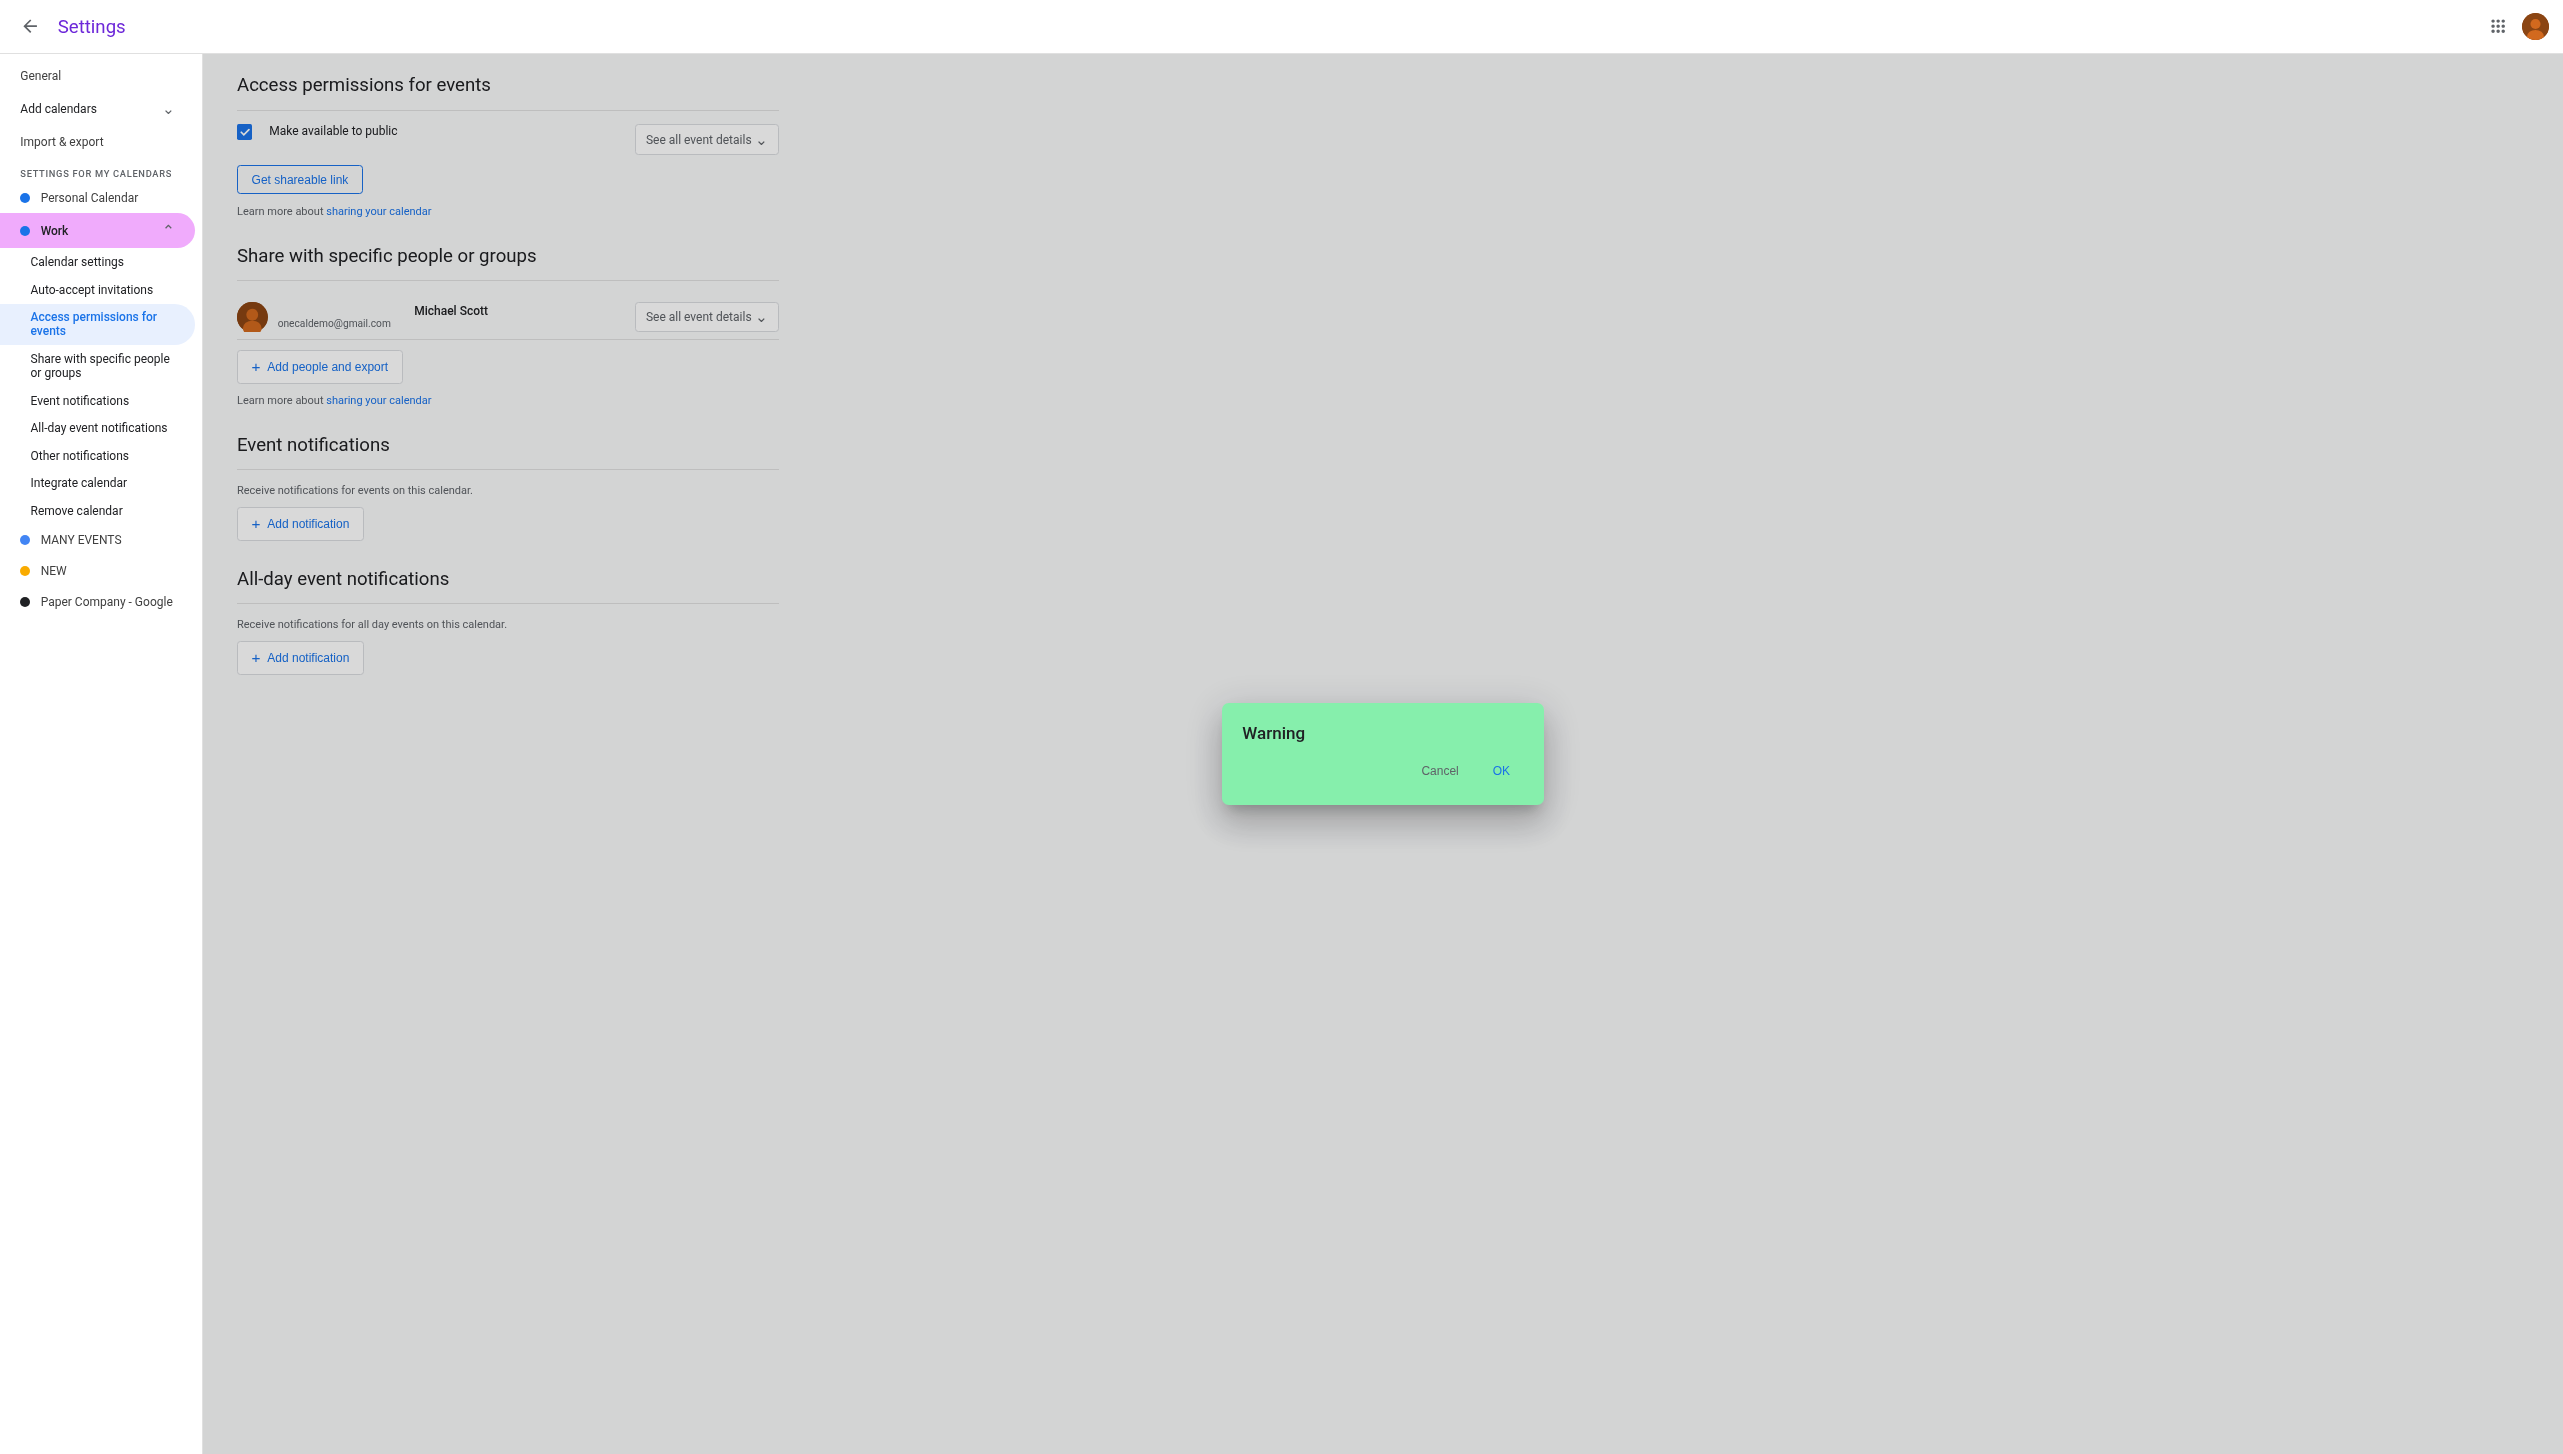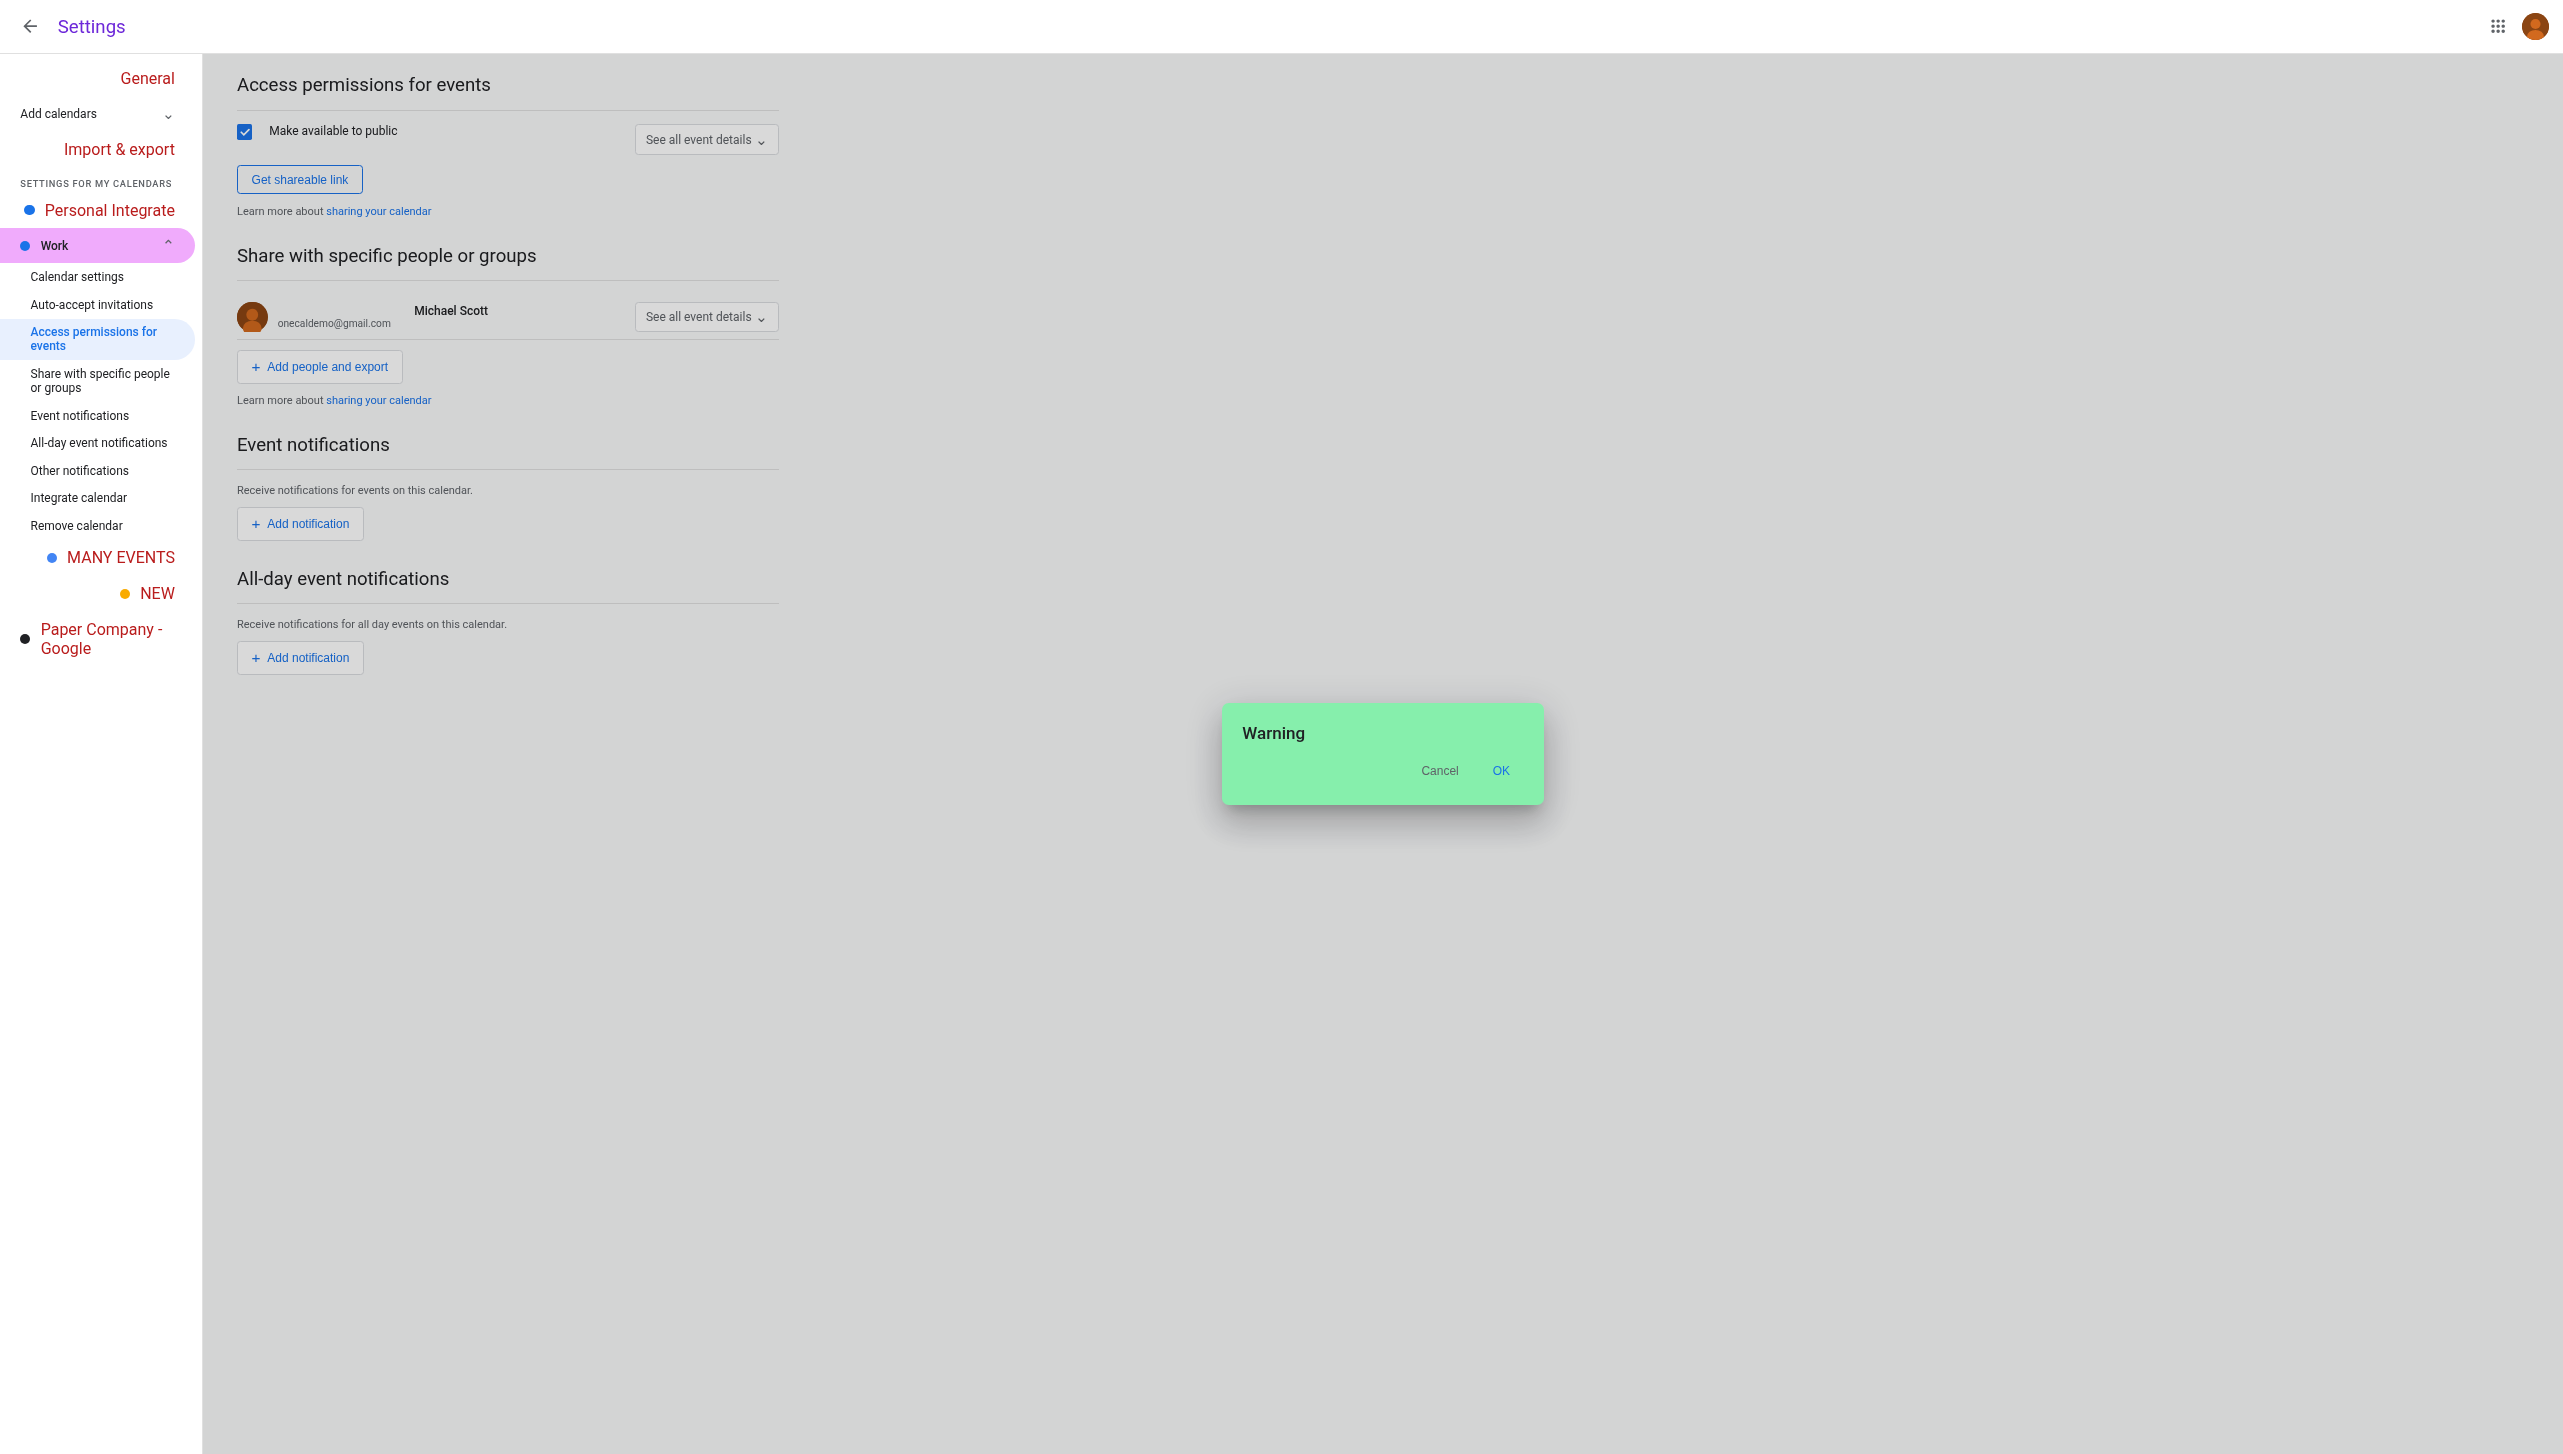--- a/index.html
+++ b/index.html
@@ -76,28 +76,27 @@
       width: 203px;
       background: #fff;
       overflow-y: auto;
       padding: 6.8px 0;
       flex-shrink: 0;
       border-right: 0.8px solid #e0e0e0;
     }
     .sidebar-item {
       padding: 8.5px 20.3px;
       cursor: pointer;
-      font-size: 16px;
-      color: #b91c1c;
+      font-size: 12px;
+      color: #404040;
       display: flex;
       align-items: center;
       gap: 10.2px;
       border-radius: 0 20.3px 20.3px 0;
       margin-right: 6.8px;
-      justify-content: flex-end;
     }
     .sidebar-section-header {
       padding: 10.2px 20.3px 3.4px;
       font-size: 9.3px;
       font-weight: 500;
       color: #5f6368;
       text-transform: uppercase;
       letter-spacing: 0.7px;
     }
     .sidebar-dot {
@@ -394,21 +393,21 @@
     <div class="sidebar-item">
       <span>Import &amp; export</span>
     </div>
 
     <div class="sidebar-section-header">
       <span>Settings for my calendars</span>
     </div>
 
     <div class="sidebar-item">
       <span class="sidebar-dot" style="background:#1a73e8;"></span>
-      <span>Personal Integrate</span>
+      <span>Personal Calendar</span>
     </div>
 
     <div class="sidebar-work-row active">
       <span class="sidebar-dot" style="background:#1a73e8;"></span>
       <span class="sidebar-work-label">Work</span>
       <span class="chevron-icon">⌃</span>
     </div>
 
     <div class="sidebar-sub-item">
       <span>Calendar settings</span>

